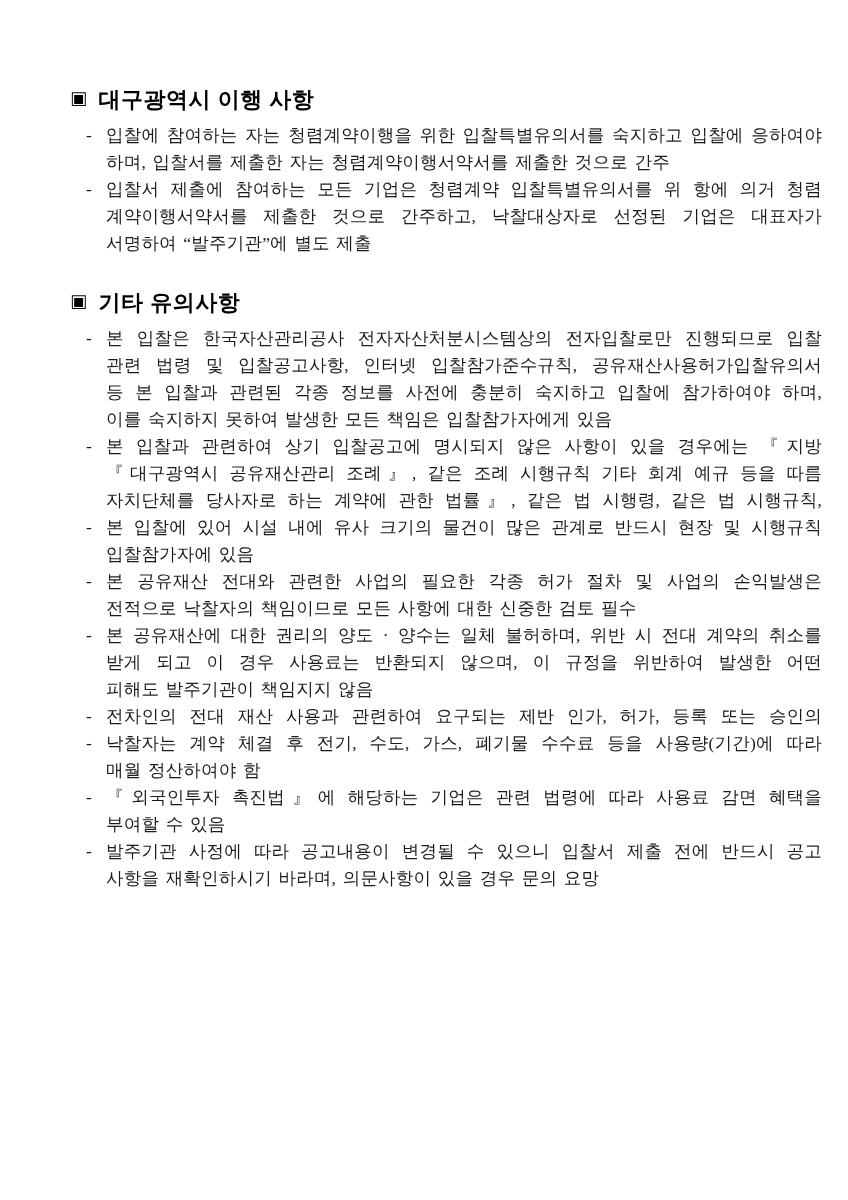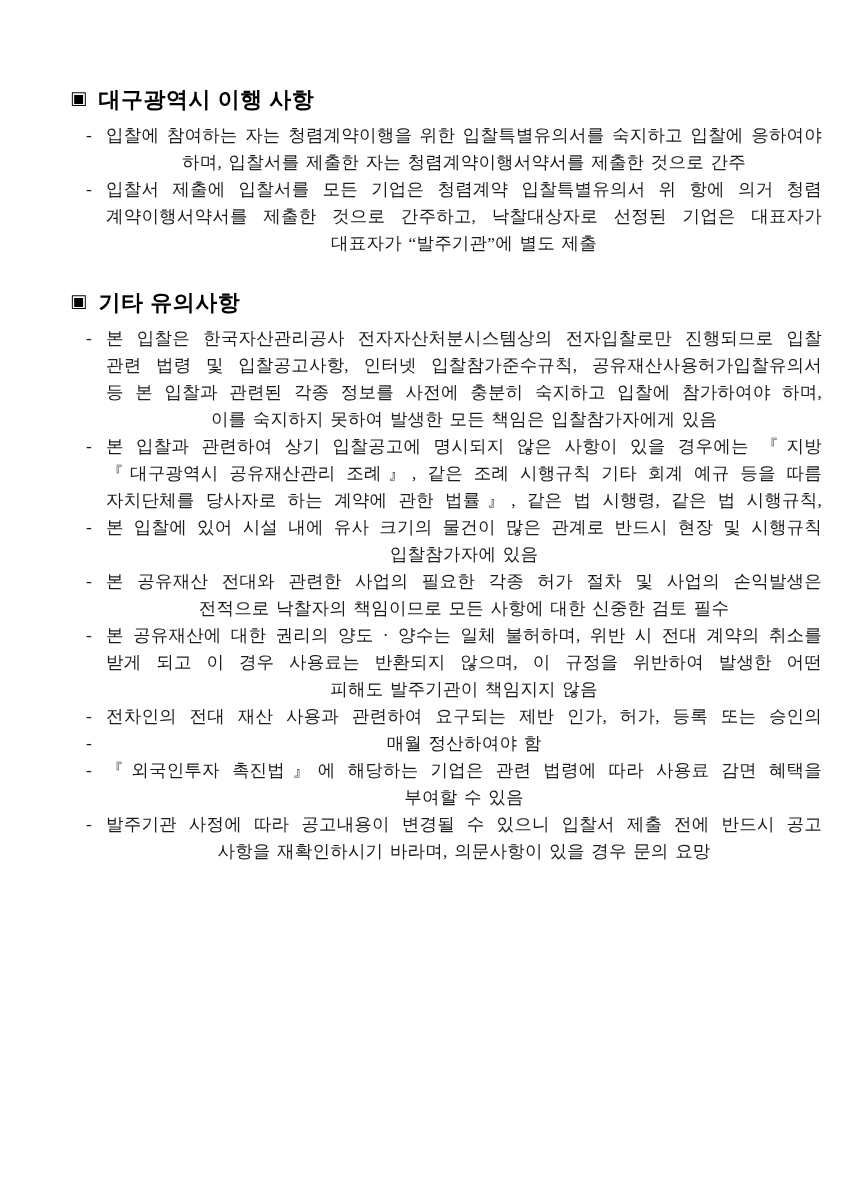--- a/index.html
+++ b/index.html
@@ -54,21 +54,21 @@
     flex: 1 1 auto;
     min-width: 0;
   }
   .line {
     font-size: 17.5px;
     line-height: 27px;
     min-height: 27px;
     letter-spacing: 0.2px;
     word-spacing: 2px;
     white-space: normal;
-    text-align: center;
+    text-align: left;
   }
   .line.jl {
     text-align: justify;
     text-align-last: justify;
     -moz-text-align-last: justify;
     word-spacing: normal;
     font-family: Liberation Serif, serif;
   }
 </style>
 </head>
@@ -84,23 +84,23 @@
         <div class="bullet">
           <span class="dash">-</span>
           <div class="btxt">
             <div class="line jl">입찰에 참여하는 자는 청렴계약이행을 위한 입찰특별유의서를 숙지하고 입찰에 응하여야</div>
             <div class="line">하며, 입찰서를 제출한 자는 청렴계약이행서약서를 제출한 것으로 간주</div>
           </div>
         </div>
         <div class="bullet">
           <span class="dash">-</span>
           <div class="btxt">
-            <div class="line jl">입찰서 제출에 입찰서를 모든 기업은 청렴계약 입찰특별유의서 위 항에 의거 청렴</div>
+            <div class="line jl">입찰서 제출에 참여하는 모든 기업은 청렴계약 입찰특별유의서를 위 항에 의거 청렴</div>
             <div class="line jl">계약이행서약서를 제출한 것으로 간주하고, 낙찰대상자로 선정된 기업은 대표자가</div>
-            <div class="line">대표자가 “발주기관”에 별도 제출</div>
+            <div class="line">서명하여 “발주기관”에 별도 제출</div>
           </div>
         </div>
       </section>
       <section class="sec">
         <h2 class="hdr">
           <span class="mk">▣</span>
           <span class="ttl">기타 유의사항</span>
         </h2>
         <div class="bullet">
           <span class="dash">-</span>
@@ -143,20 +143,21 @@
         </div>
         <div class="bullet">
           <span class="dash">-</span>
           <div class="btxt">
             <div class="line jl">전차인의 전대 재산 사용과 관련하여 요구되는 제반 인가, 허가, 등록 또는 승인의</div>
           </div>
         </div>
         <div class="bullet">
           <span class="dash">-</span>
           <div class="btxt">
+            <div class="line jl">낙찰자는 계약 체결 후 전기, 수도, 가스, 폐기물 수수료 등을 사용량(기간)에 따라</div>
             <div class="line">매월 정산하여야 함</div>
           </div>
         </div>
         <div class="bullet">
           <span class="dash">-</span>
           <div class="btxt">
             <div class="line jl">『외국인투자 촉진법』에 해당하는 기업은 관련 법령에 따라 사용료 감면 혜택을</div>
             <div class="line">부여할 수 있음</div>
           </div>
         </div>

